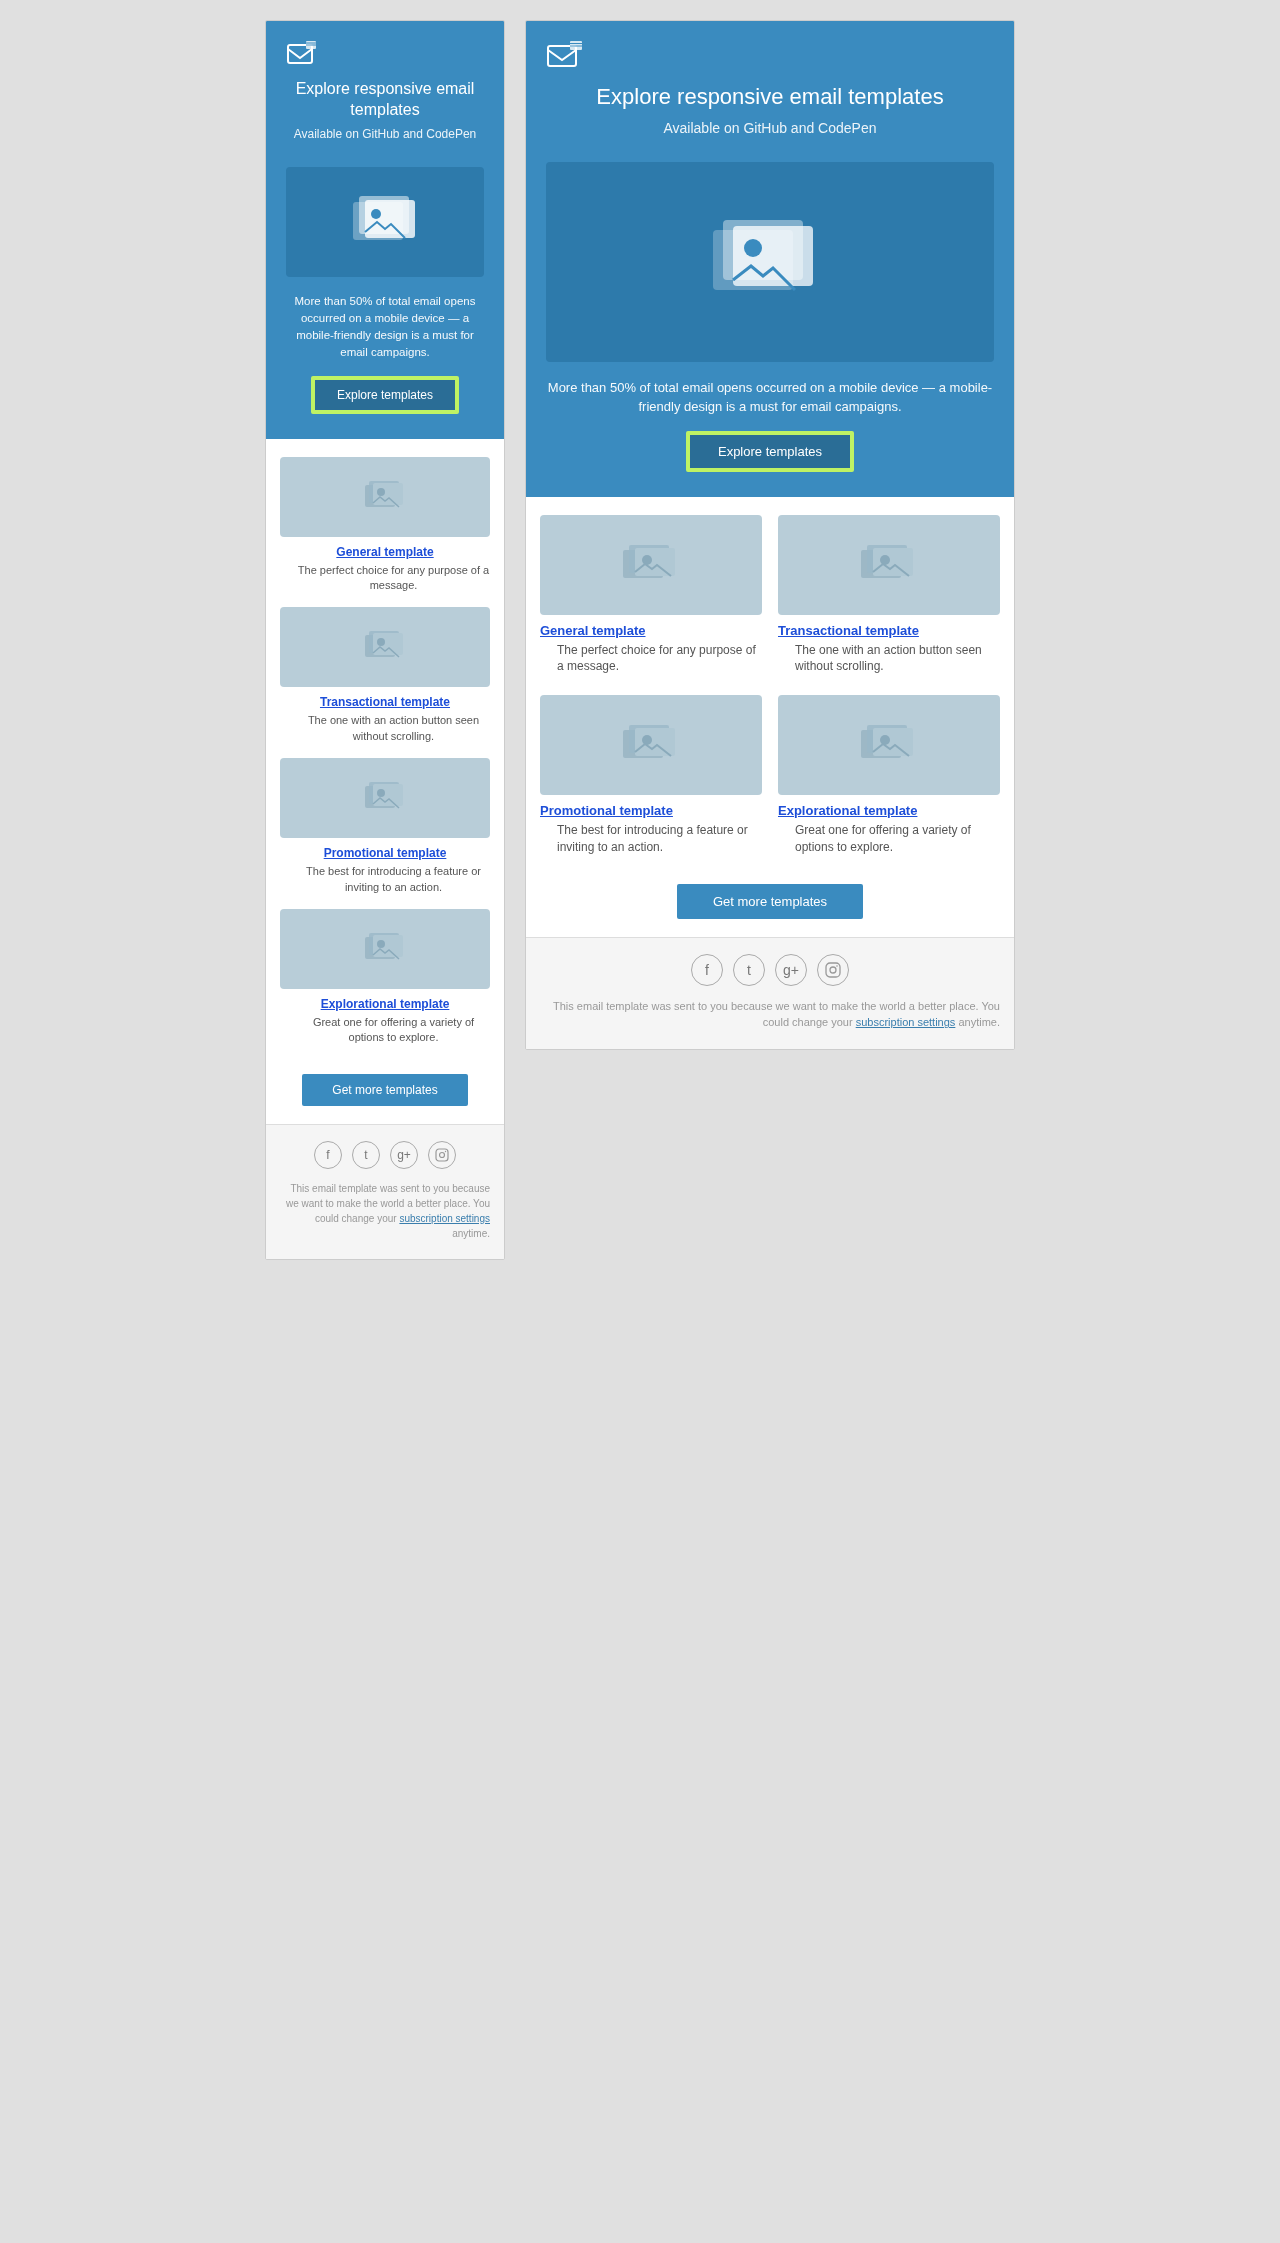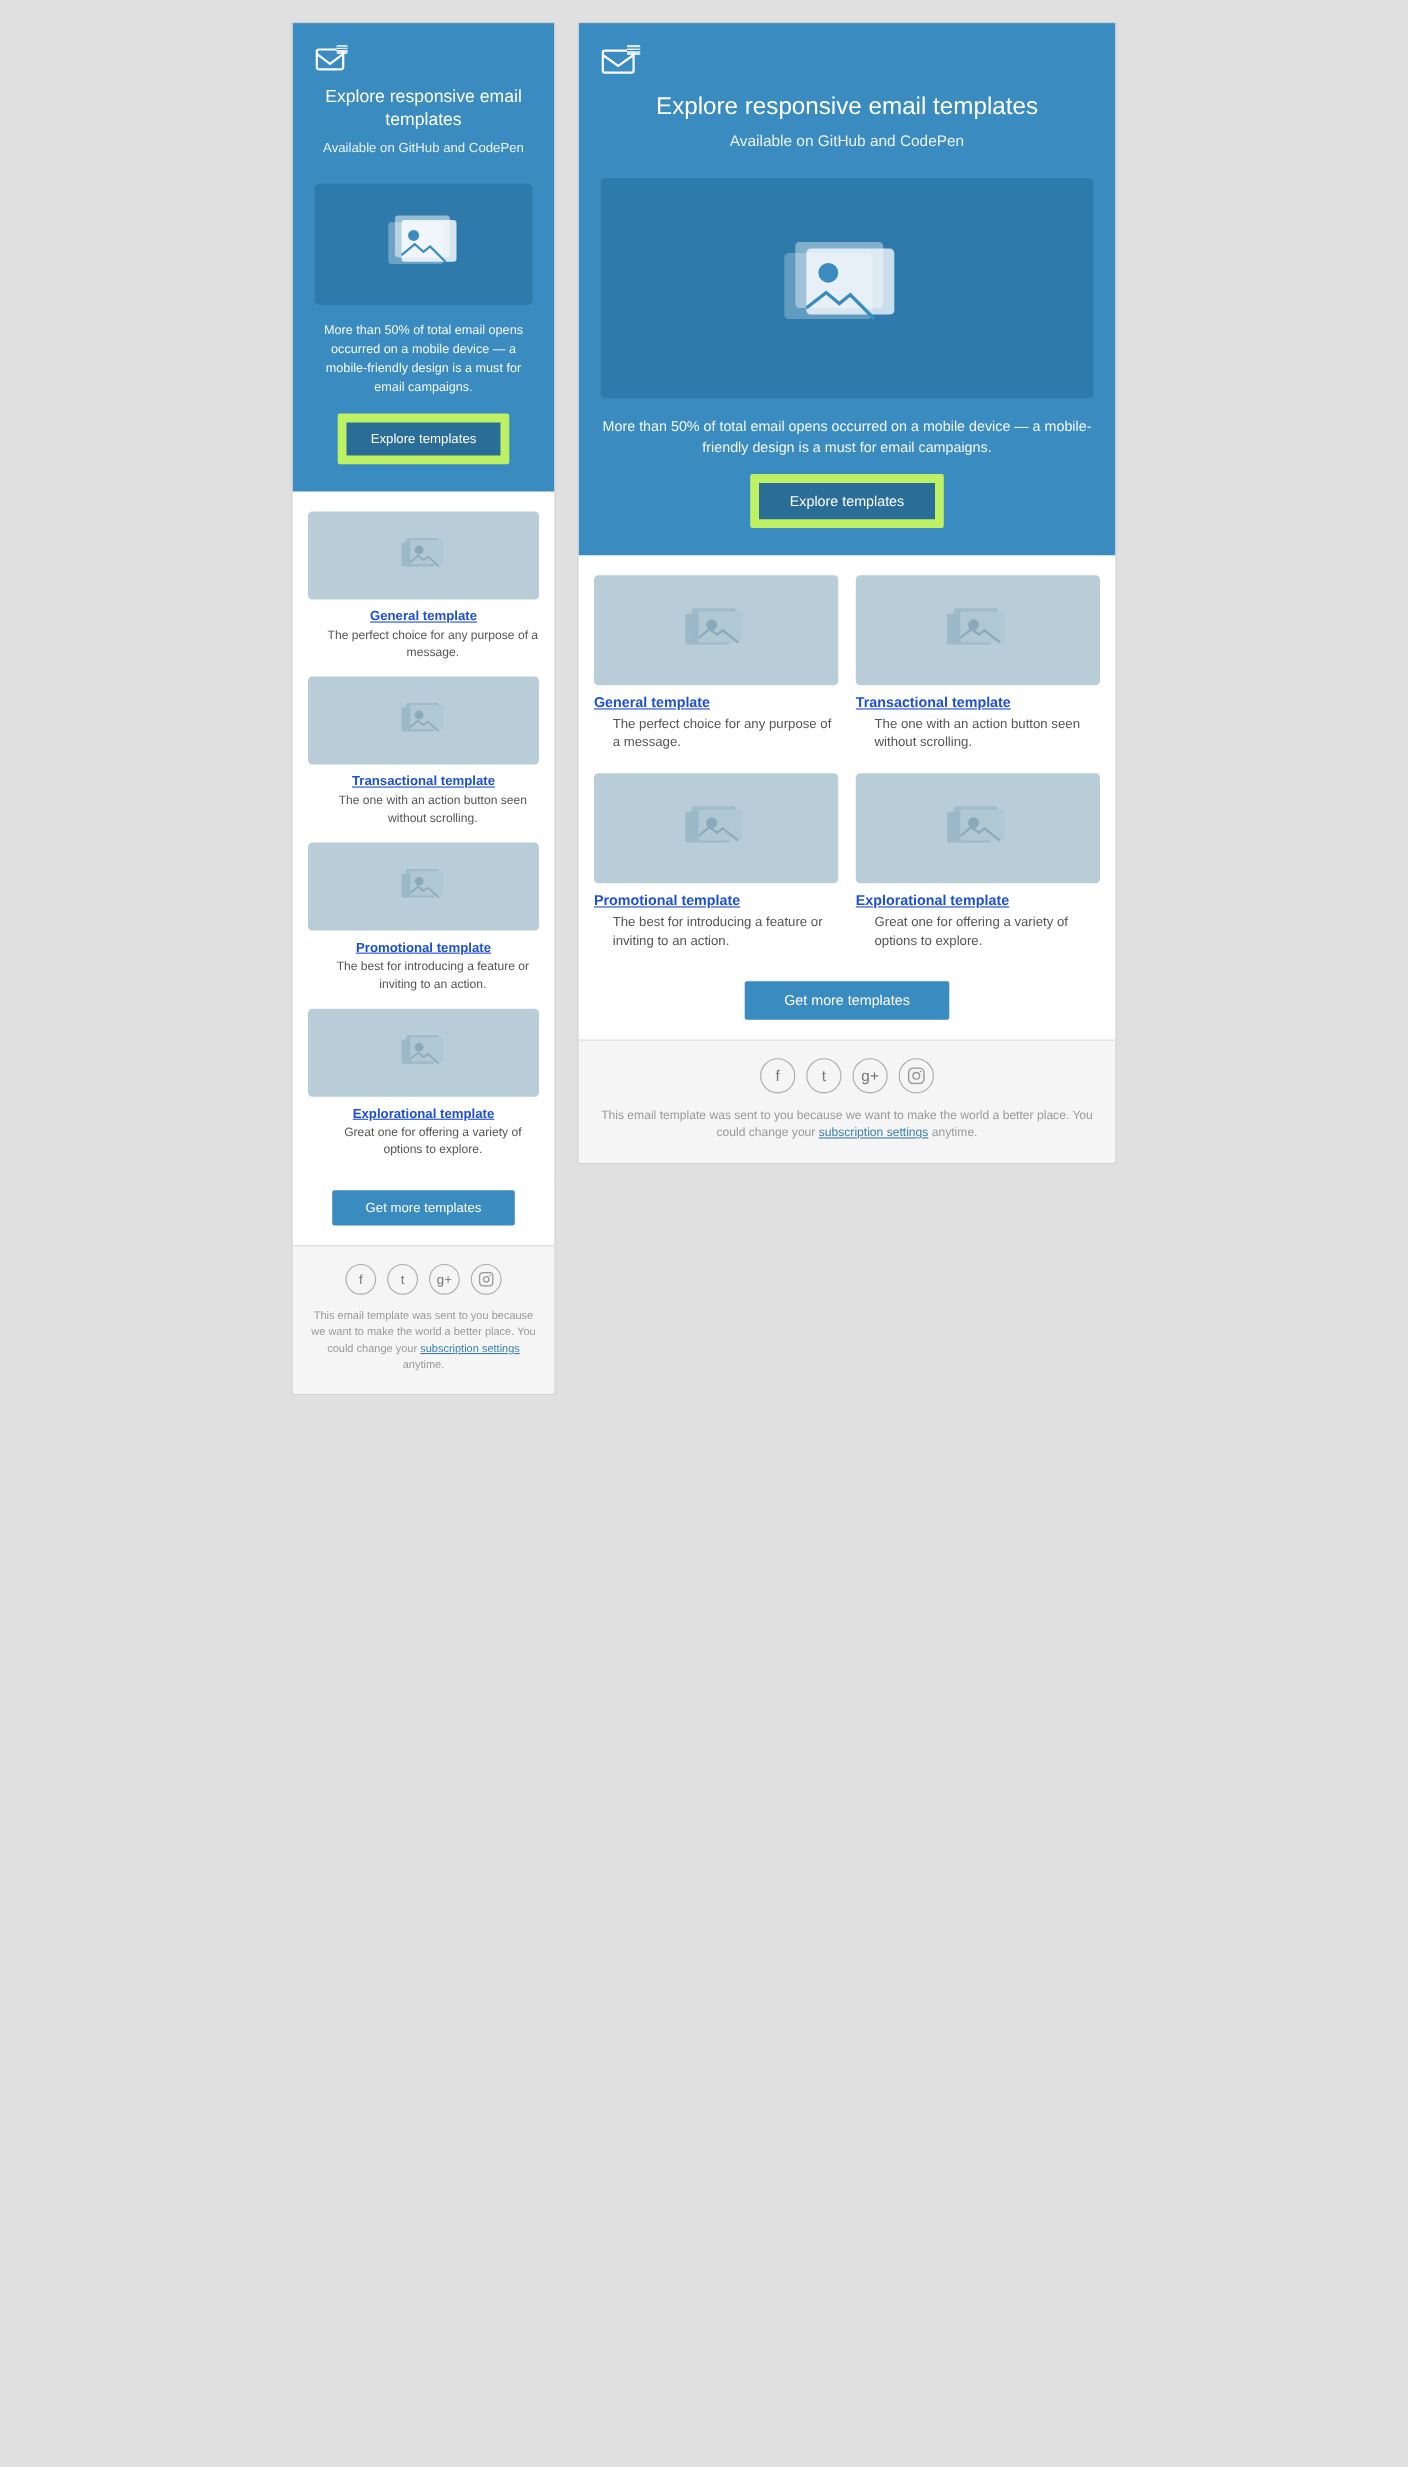--- a/index.html
+++ b/index.html
@@ -71,21 +71,21 @@
       margin-bottom: 14px;
       opacity: 0.95;
     }
     .wide-col .hero-body-text {
       font-size: 13px;
     }
     .btn-explore {
       display: inline-block;
       background: #2a6d96;
       color: #fff;
-      border: 8px solid #bef264;
+      border: 4px solid #bef264;
       padding: 8px 22px;
       font-size: 12px;
       cursor: pointer;
       text-decoration: none;
       border-radius: 2px;
     }
     .wide-col .btn-explore {
       padding: 9px 28px;
       font-size: 13px;
     }
@@ -209,20 +209,21 @@
     }
     .wide-col .social-icon {
       width: 32px;
       height: 32px;
       font-size: 14px;
     }
     .footer-text {
       font-size: 10px;
       color: #999;
       line-height: 1.5;
+      text-align: right;
     }
     .wide-col .footer-text {
       font-size: 11px;
     }
     .footer-link {
       color: #3a7ead;
       text-decoration: underline;
       cursor: pointer;
     }
 

